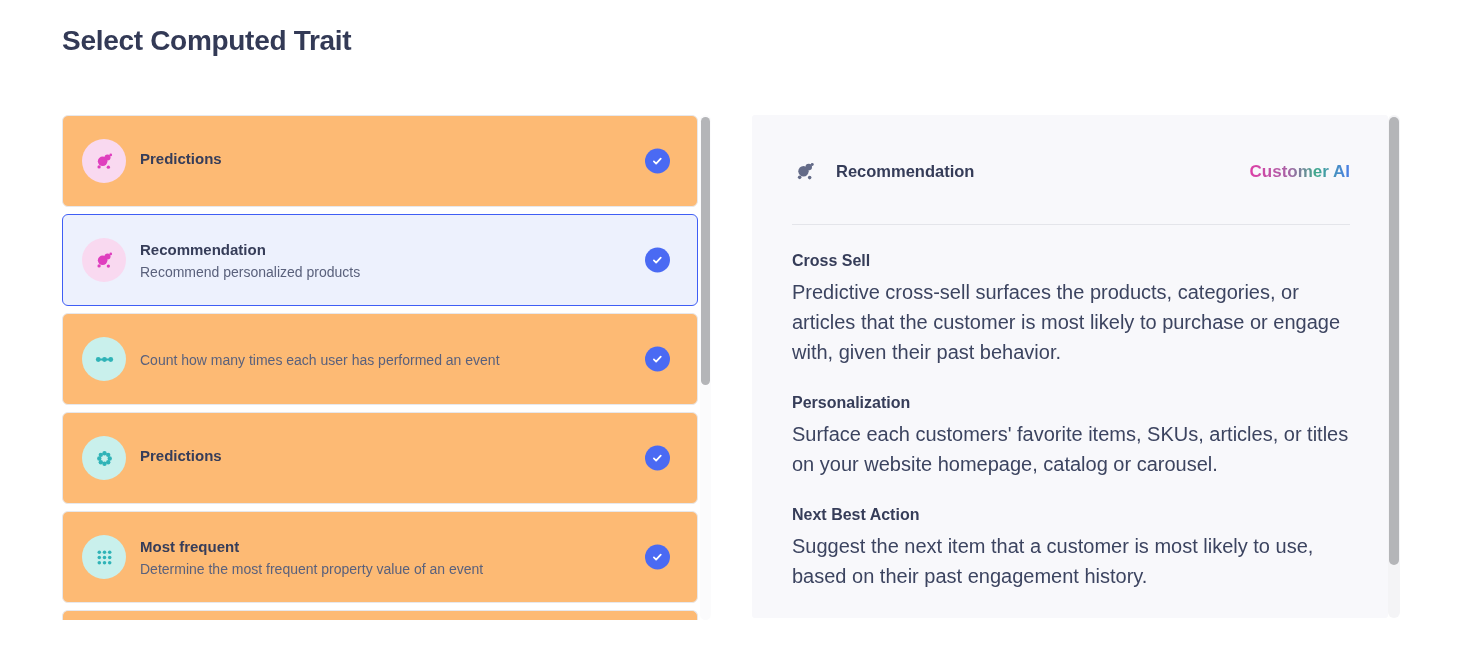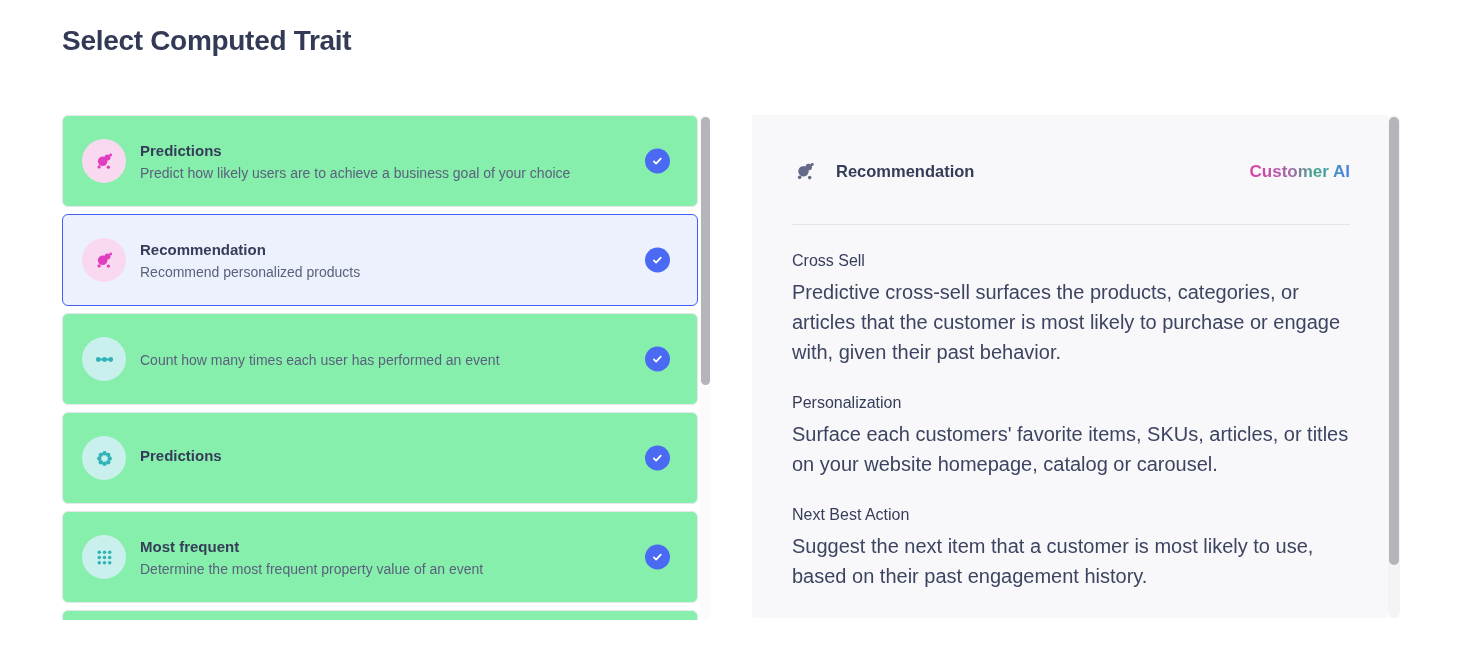--- a/index.html
+++ b/index.html
@@ -6,21 +6,21 @@
   html,body { width:1460px; height:665px; background:#ffffff; overflow:hidden;
               font-family:"Liberation Sans", sans-serif; }
   .page { position:relative; width:1315px; height:665px; background:#fff; }
 
   
   .page-title { position:absolute; left:62px; top:25px; font-size:28px; font-weight:700;
                 color:#333A56; letter-spacing:-0.3px; }
 
   
   .trait-list { position:absolute; left:62px; top:115px; width:636px; height:505px; overflow:hidden; }
-  .card { position:relative; display:flex; align-items:center; height:92px; background:#86efac;
+  .card { position:relative; display:flex; align-items:center; height:92px; background:#fdba74;
           border:1px solid #E7E8EC; border-radius:6px; margin-bottom:7px; padding:0 20px 0 19px;
           cursor:pointer; }
   .card.selected { background:#EDF1FD; border:1.5px solid #3F5EF5; }
   .card.partial { height:12px; border-radius:6px 6px 0 0; border-bottom:none; margin-bottom:0; }
   .icon-circle { width:44px; height:44px; border-radius:50%; flex:0 0 44px;
                  display:flex; align-items:center; justify-content:center; }
   .icon-circle svg { width:25px; height:25px; display:block; }
   .theme-pink .icon-circle { background:#F9D9F0; color:#DF3EBE; }
   .theme-teal .icon-circle { background:#C9F0EC; color:#2FB3B7; }
   .card-texts { margin-left:14px; padding-top:1px; }
@@ -44,21 +44,21 @@
                   background:#F8F8FB; border-radius:3px; padding:43px 38px 0 40px; overflow:hidden; }
   .panel-header { display:flex; align-items:center; }
   .panel-icon { width:27px; height:27px; color:#646B88; }
   .panel-icon svg { width:27px; height:27px; display:block; }
   .panel-title { margin-left:17px; font-size:16.5px; font-weight:700; color:#353C58; }
   .panel-badge { margin-left:auto; font-size:17px; font-weight:600;
                  background:linear-gradient(90deg,#DC3FA6 0%,#A962A6 38%,#3FA98C 66%,#4C7EE8 100%);
                  -webkit-background-clip:text; background-clip:text; color:transparent; }
   .divider { margin-top:39px; border-top:1px solid #E4E5EA; }
   .section { margin-top:27px; }
-  .section-heading { font-size:16px; font-weight:400; color:#363D59; margin-bottom:7px; }
+  .section-heading { font-size:16px; font-weight:700; color:#363D59; margin-bottom:7px; }
   .section-body { font-size:20px; color:#3C4460; line-height:30px; max-width:558px; }
 </style>
 </head>
 <body>
 
 <div class="page">
 
   <h1 class="page-title">Select Computed Trait</h1>
 
   <div class="trait-list">
@@ -70,21 +70,20 @@
                 <circle cx="10.2" cy="11.8" r="4.6"></circle>
                 <circle cx="14.9" cy="8.1" r="2.9"></circle>
                 <circle cx="18" cy="5.7" r="1.3"></circle>
                 <circle cx="6.8" cy="17.2" r="1.6"></circle>
                 <circle cx="15.7" cy="17.4" r="1.6"></circle>
               </g>
             </svg>
           </span>
     <div class="card-texts">
       <div class="card-title">Predictions</div>
-      <div class="card-desc">Predict how likely users are to achieve a business goal of your choice</div>
     </div>
     <span class="check-badge" hidden="">
       <svg viewBox="0 0 24 24">
               <path d="M6.2 12.6l3.6 3.6 7.4-8" fill="none" stroke="#ffffff" stroke-width="2.8" stroke-linecap="round" stroke-linejoin="round"></path>
             </svg>
     </span>
   </div>
 
   <div class="card theme-pink selected">
     <span class="icon-circle">

